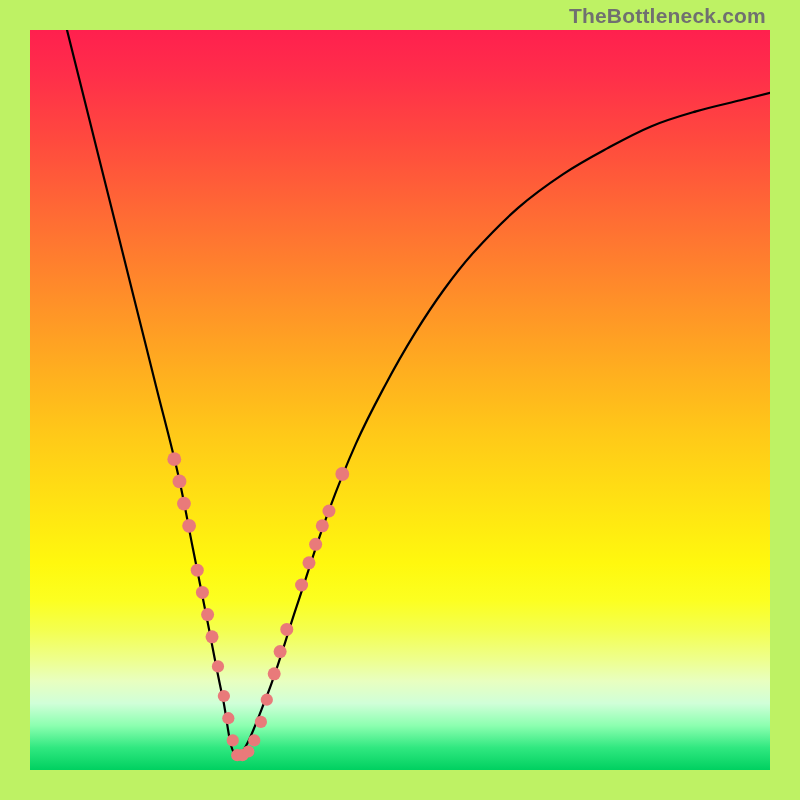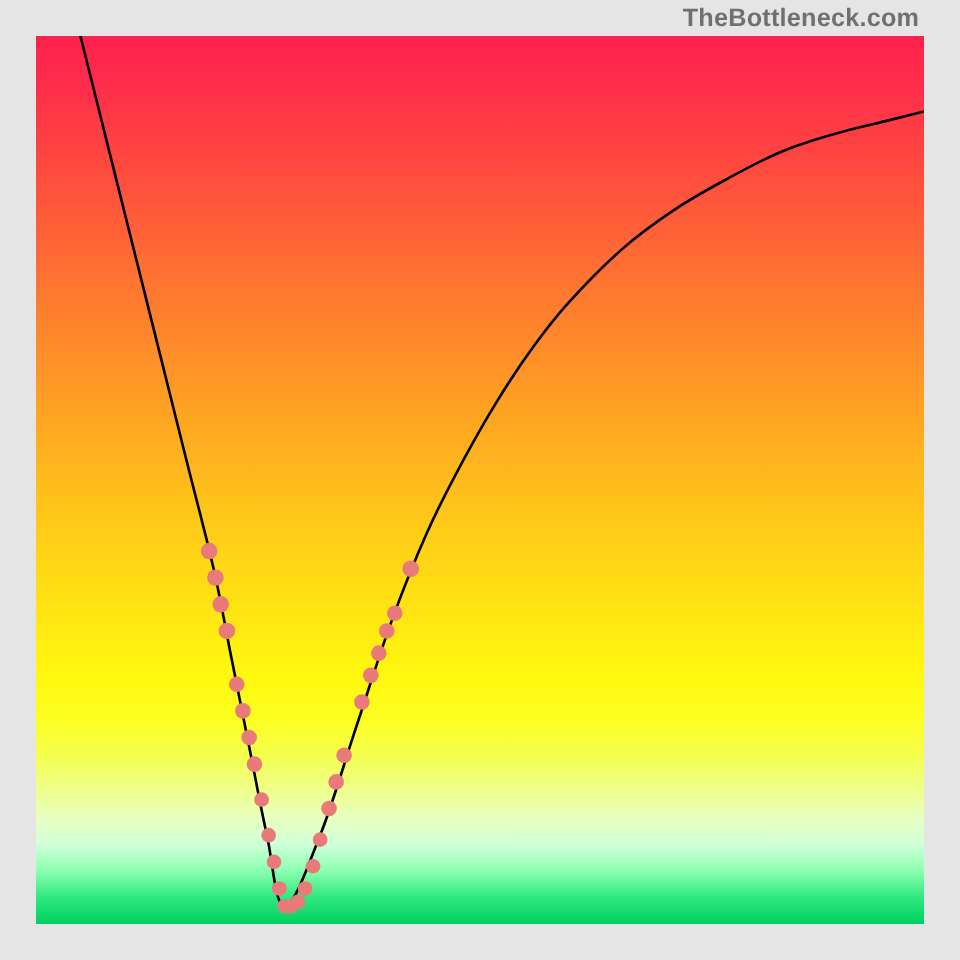--- a/index.html
+++ b/index.html
@@ -9,21 +9,21 @@
     height: 800px;
     overflow: hidden;
     background: #000;
   }
   .frame {
     position: absolute;
     left: 0;
     top: 0;
     width: 800px;
     height: 800px;
-    background: #e5e5e5;
+    background: #bef264;
   }
   .plot-area {
     position: absolute;
     left: 30px;
     top: 30px;
     width: 740px;
     height: 740px;
     background: linear-gradient(to bottom,
       #ff204e 0%,
       #ff2e4a 6%,

